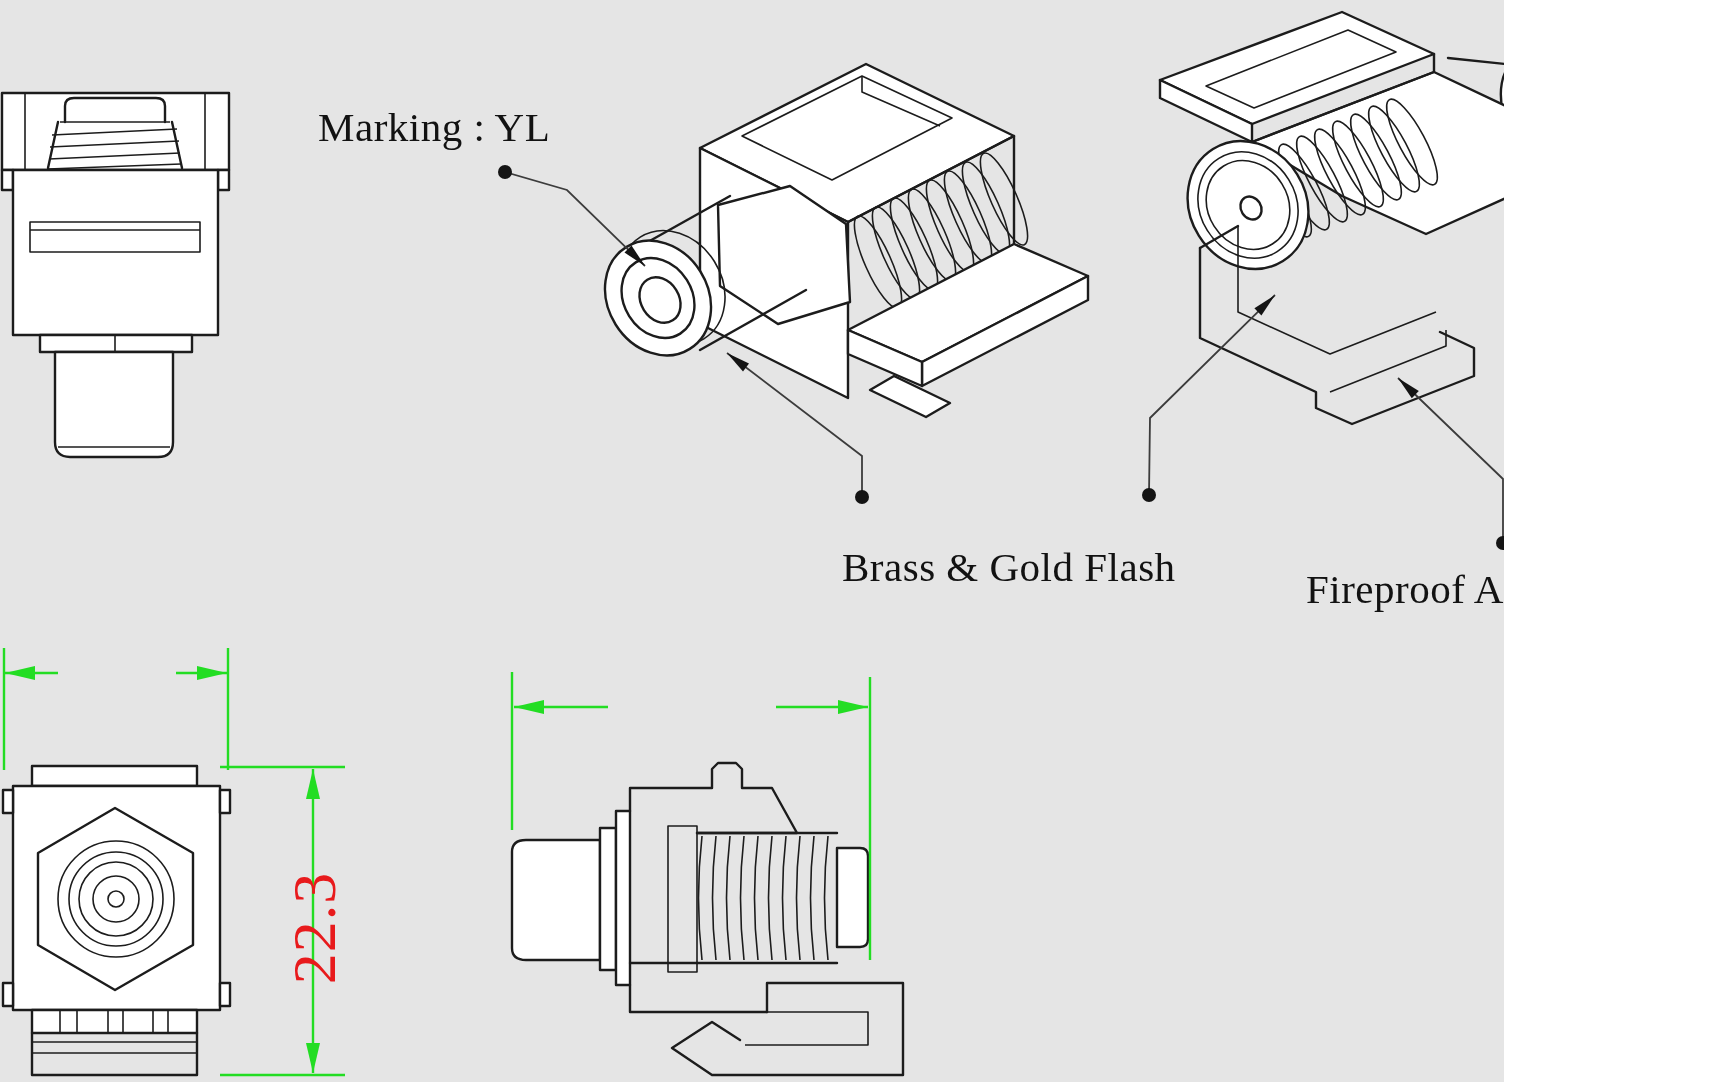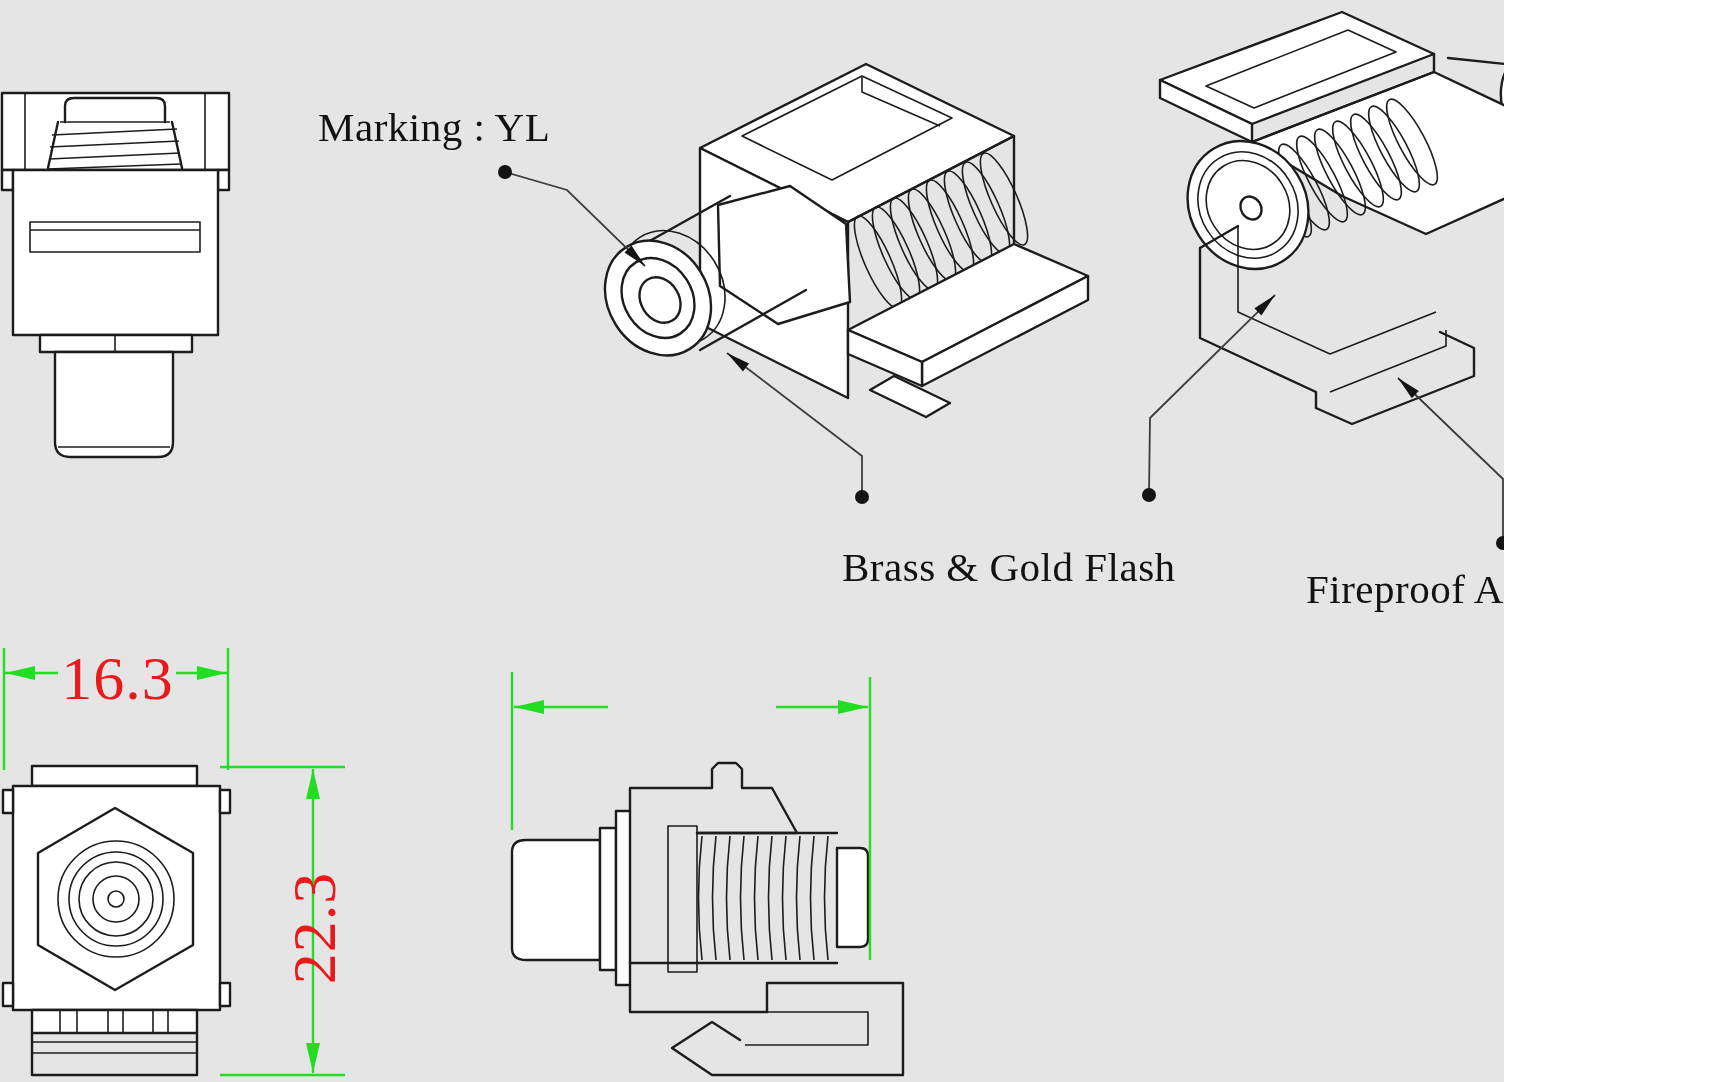--- a/index.html
+++ b/index.html
@@ -200,18 +200,17 @@
       <polygon class="ah" points="1398,378 1418.8,391 1411.8,398.2"></polygon>
     </g>
   </svg>
 
   <div class="label note" style="left:318px;top:106px;">Marking : YL</div>
 
   <div class="label note" style="left:842px;top:512px;margin-top:34px;">Brass &amp; Gold Flash</div>
 
   <div class="label note" style="left:1306px;top:568px;">Fireproof ABS UL-94V0</div>
 
-  <div class="label dim" style="left:40px;top:646px;width:155px;">16.3</div>
 
   <div class="label dim dim-rot" style="left:233px;top:897px;width:160px;height:62px;">22.3</div>
 
 
 </div>
 
 </body></html>

